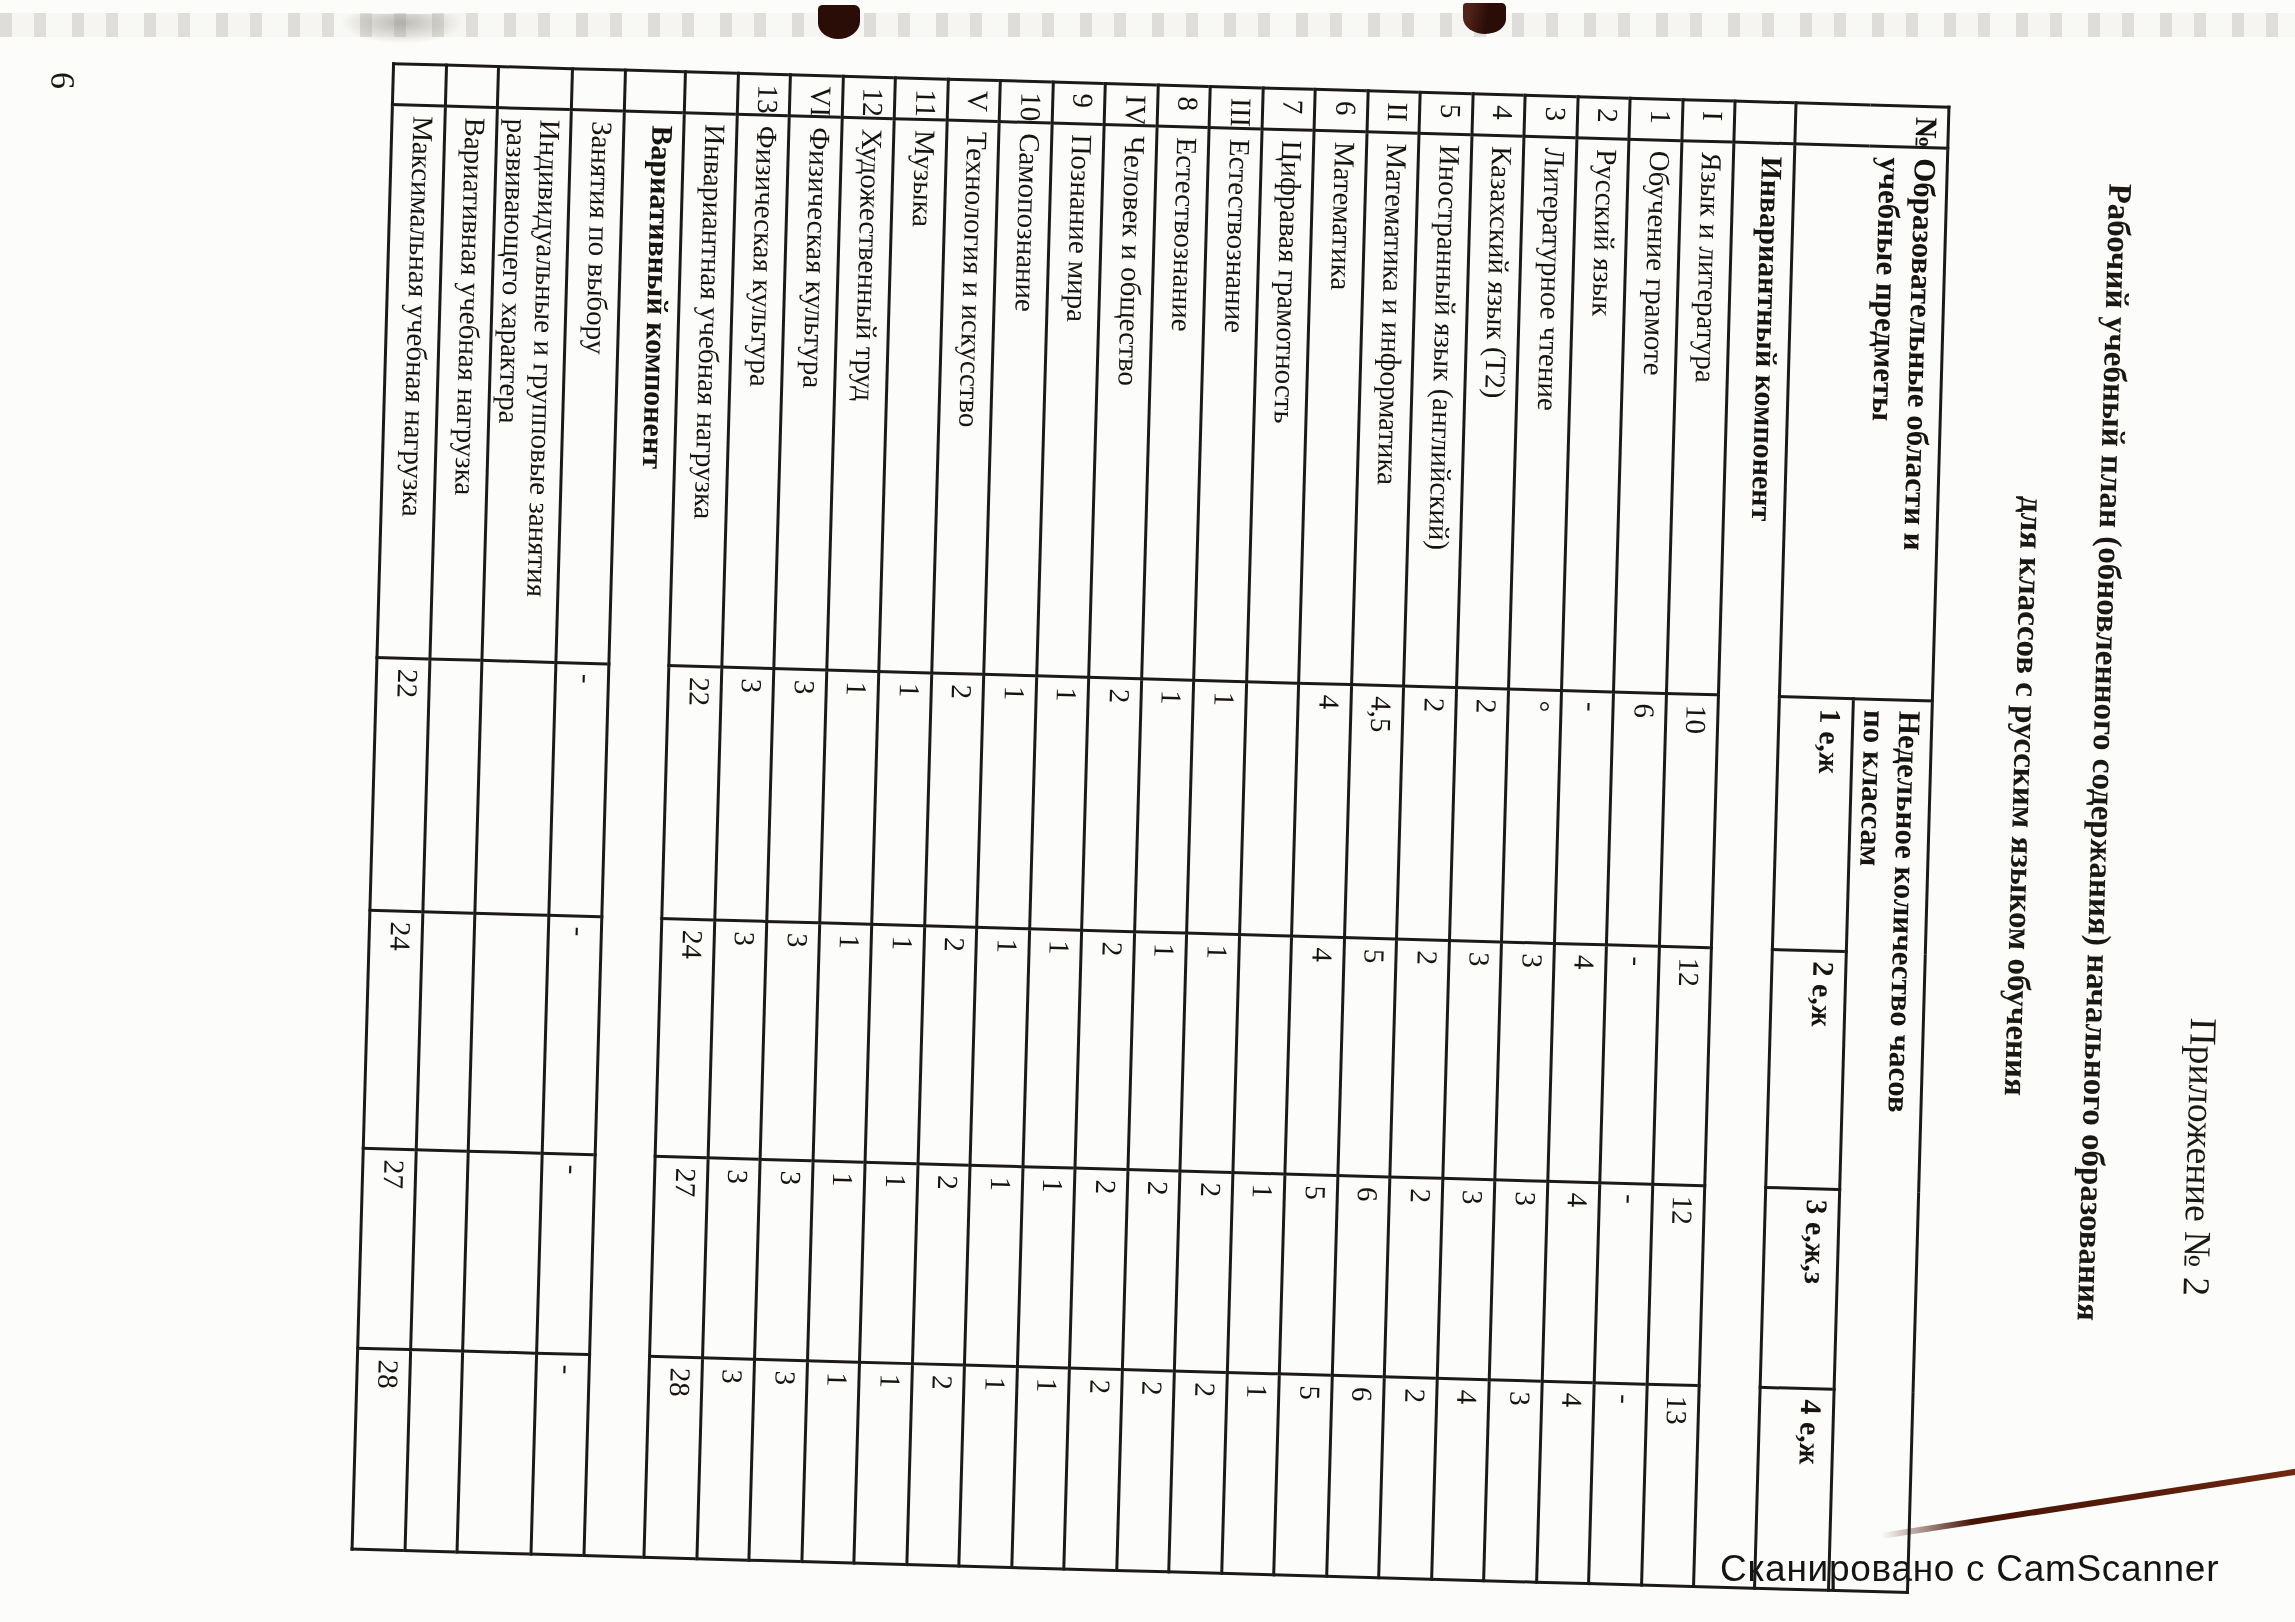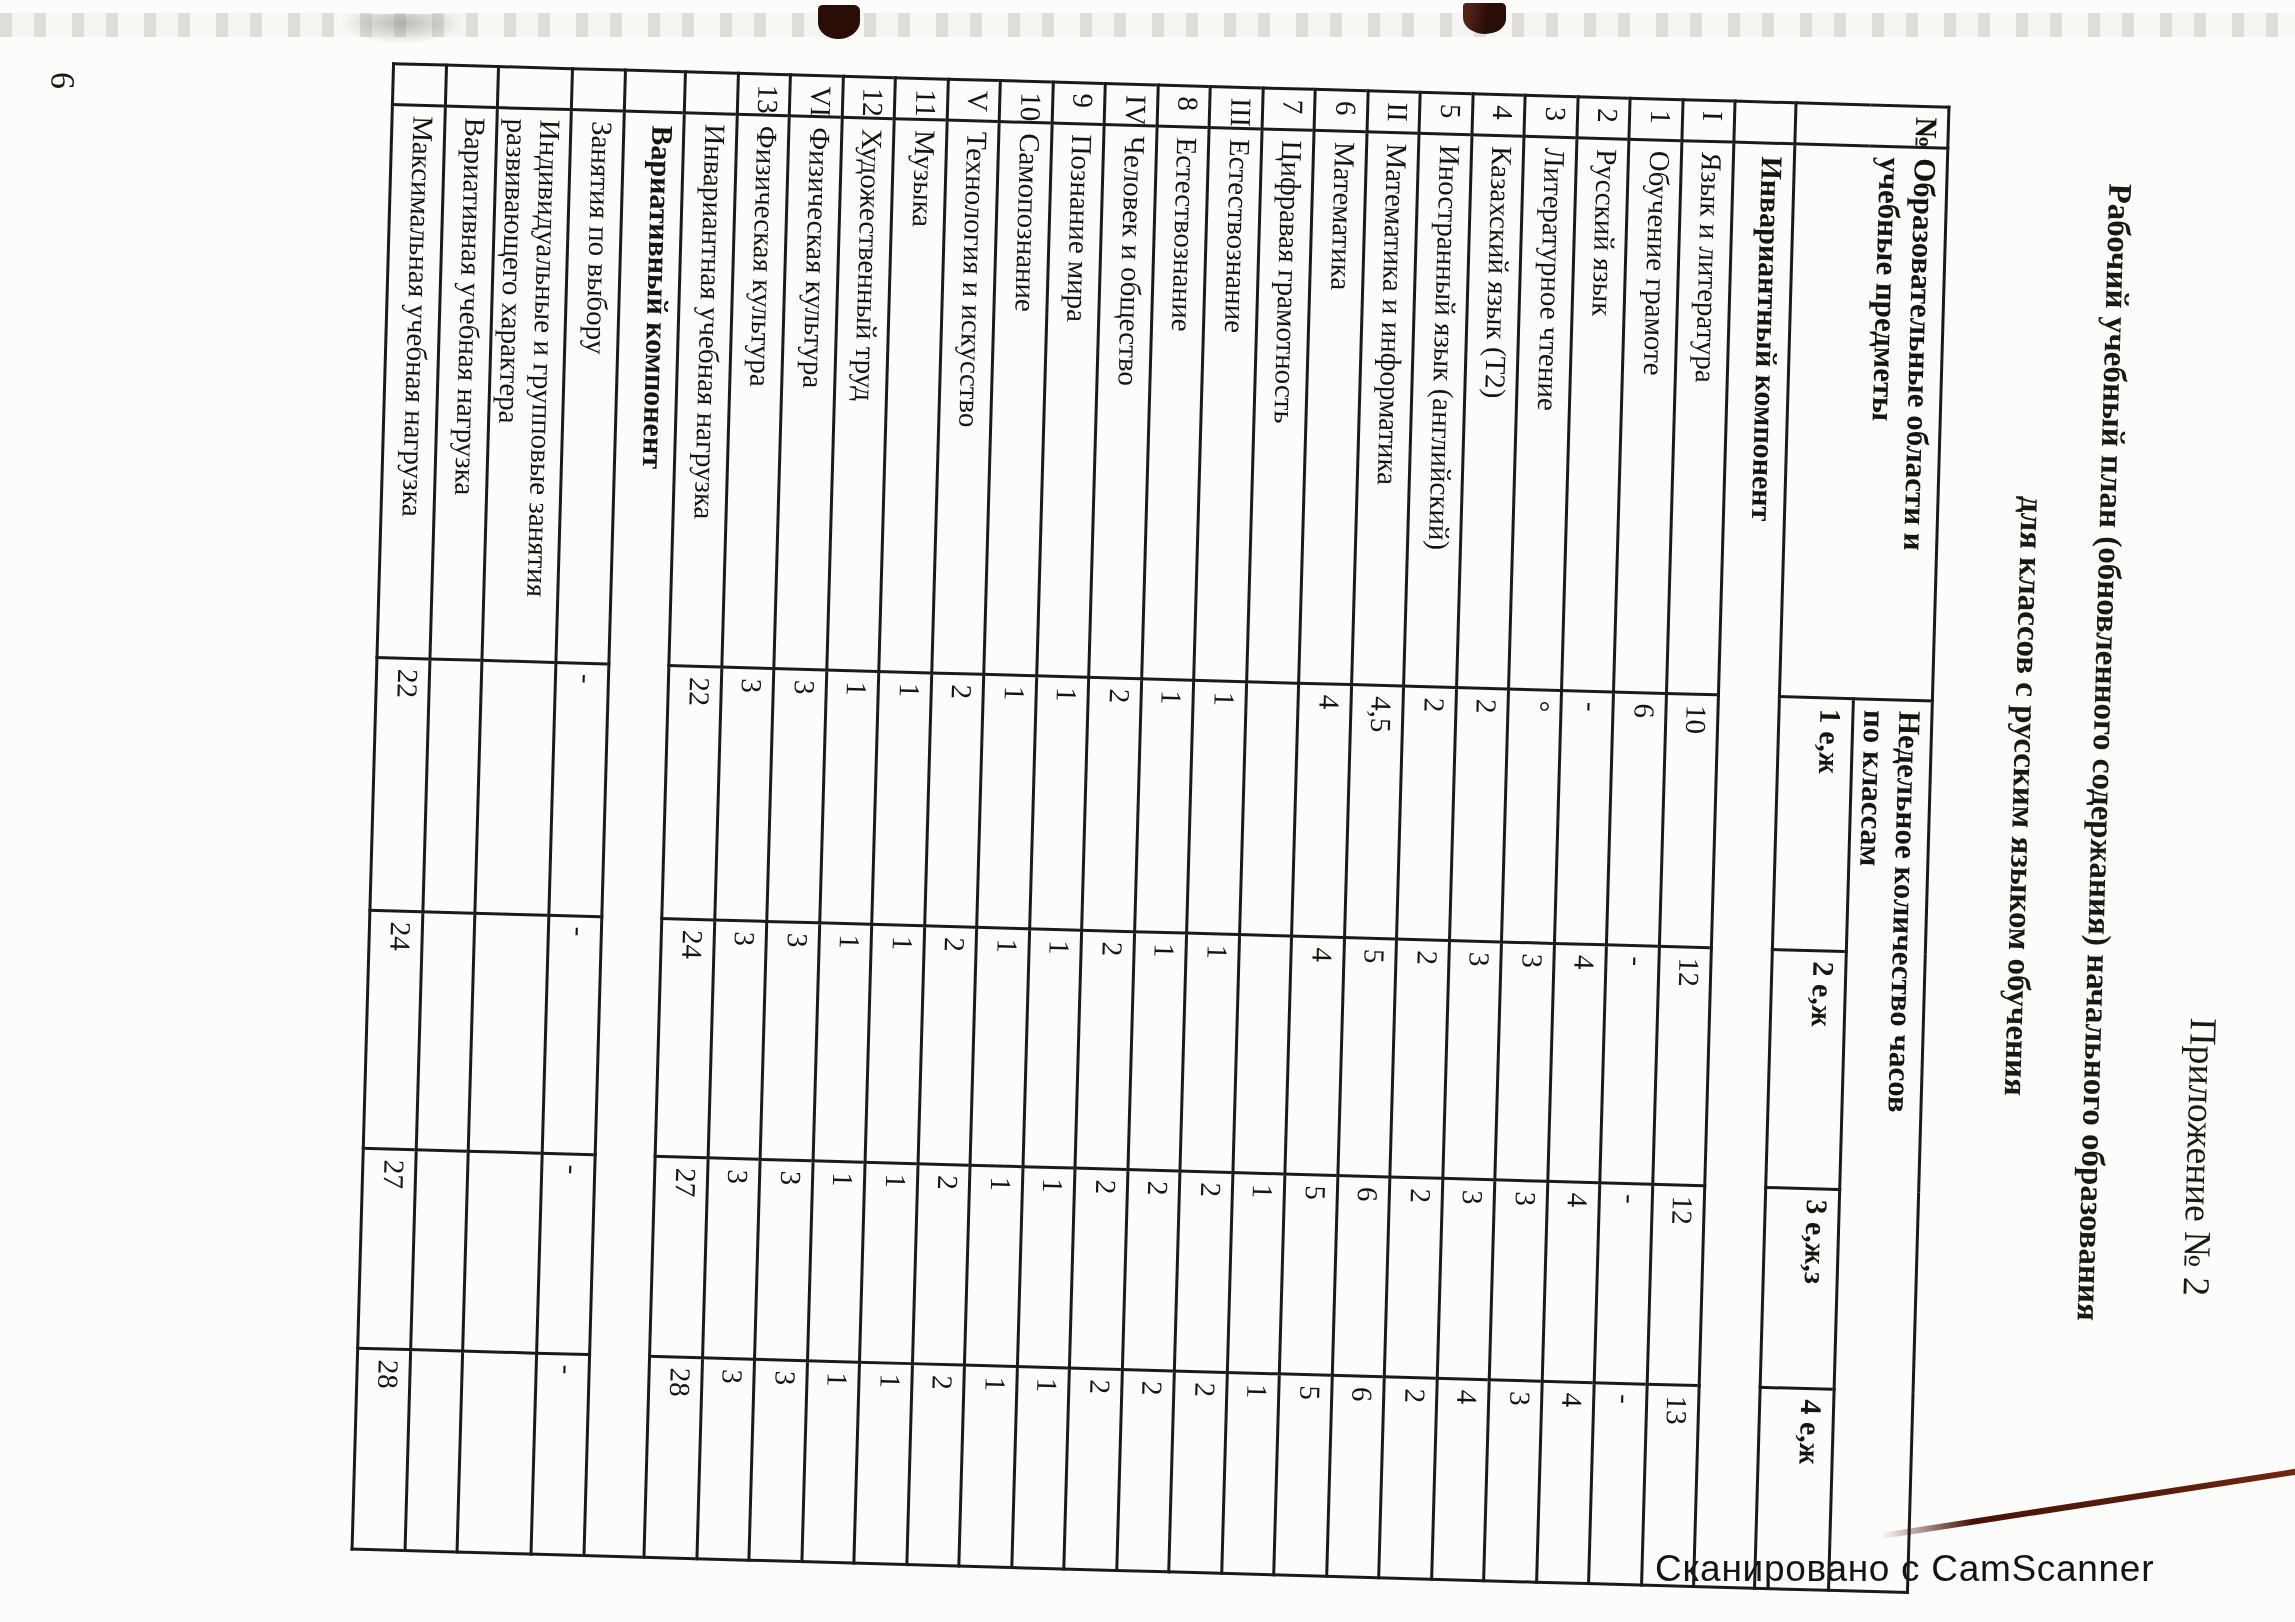--- a/index.html
+++ b/index.html
@@ -25,21 +25,21 @@
   .blob-1{left:818px;top:5.2px;width:42px;height:34px;border-radius:5.2px 6.5px 60% 55%;}
   .blob-2{left:1463px;top:2.6px;width:43px;height:31px;border-radius:3.9px 5.2px 55% 60%;
           background:linear-gradient(100deg,#51231a 15%,#2b0d08 55%);}
   .red-line{
     position:absolute;left:1881px;top:1533px;width:421px;height:5.9px;
     transform-origin:0 50%;transform:rotate(-8.8deg);
     border-radius:3.9px 0 0 3.9px;
     background:linear-gradient(90deg, rgba(80,22,10,0) 0%, #471407 22%, #5c1e0b 70%, #712812 100%);
   }
   .camscanner{
-    position:absolute;left:1655px;top:1548px;
+    position:absolute;left:1720px;top:1548px;
     font-family:"Liberation Sans","DejaVu Sans",sans-serif;
     font-size:37px;color:#141414;letter-spacing:0.7px;white-space:nowrap;
   }
   
   .page{
     position:absolute;left:336px;top:-337px;width:1622px;height:2295px;
     transform:rotate(91.6deg);transform-origin:50% 50%;
   }
   .appendix{position:absolute;left:989px;top:63px;font-size:38px;white-space:nowrap;}
   .title-1{position:absolute;left:0;top:174px;width:1452px;text-align:center;

